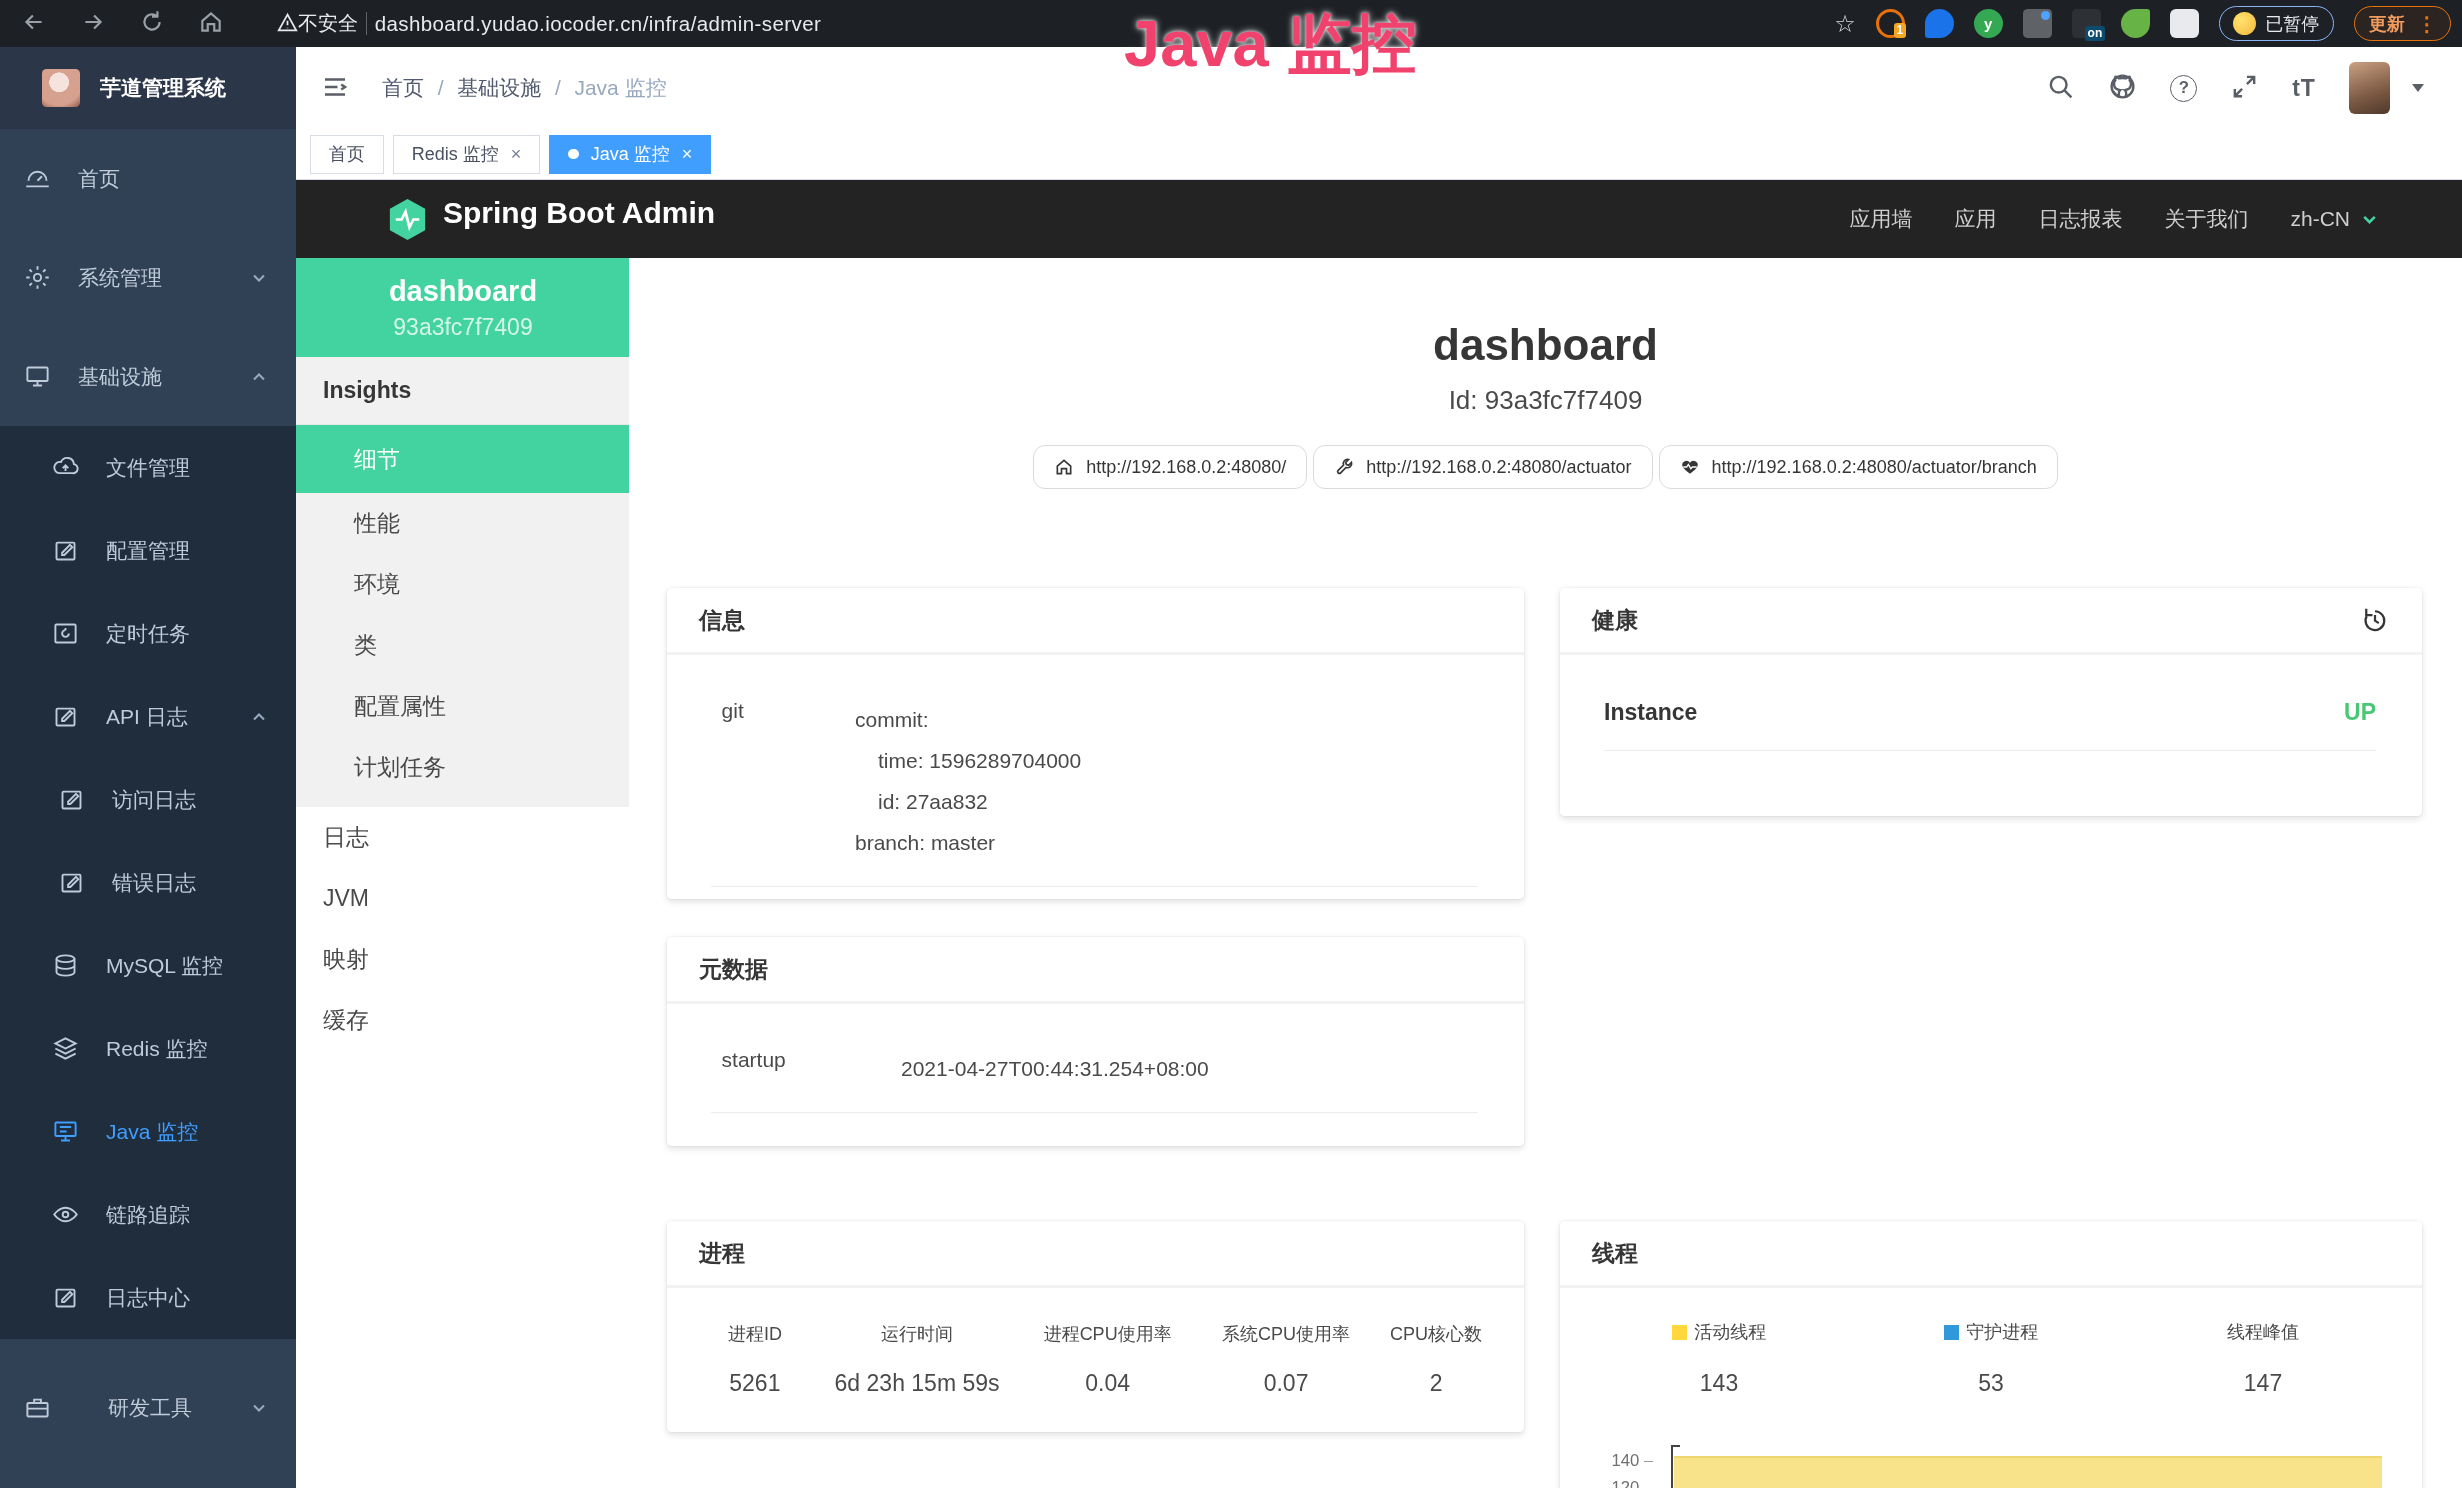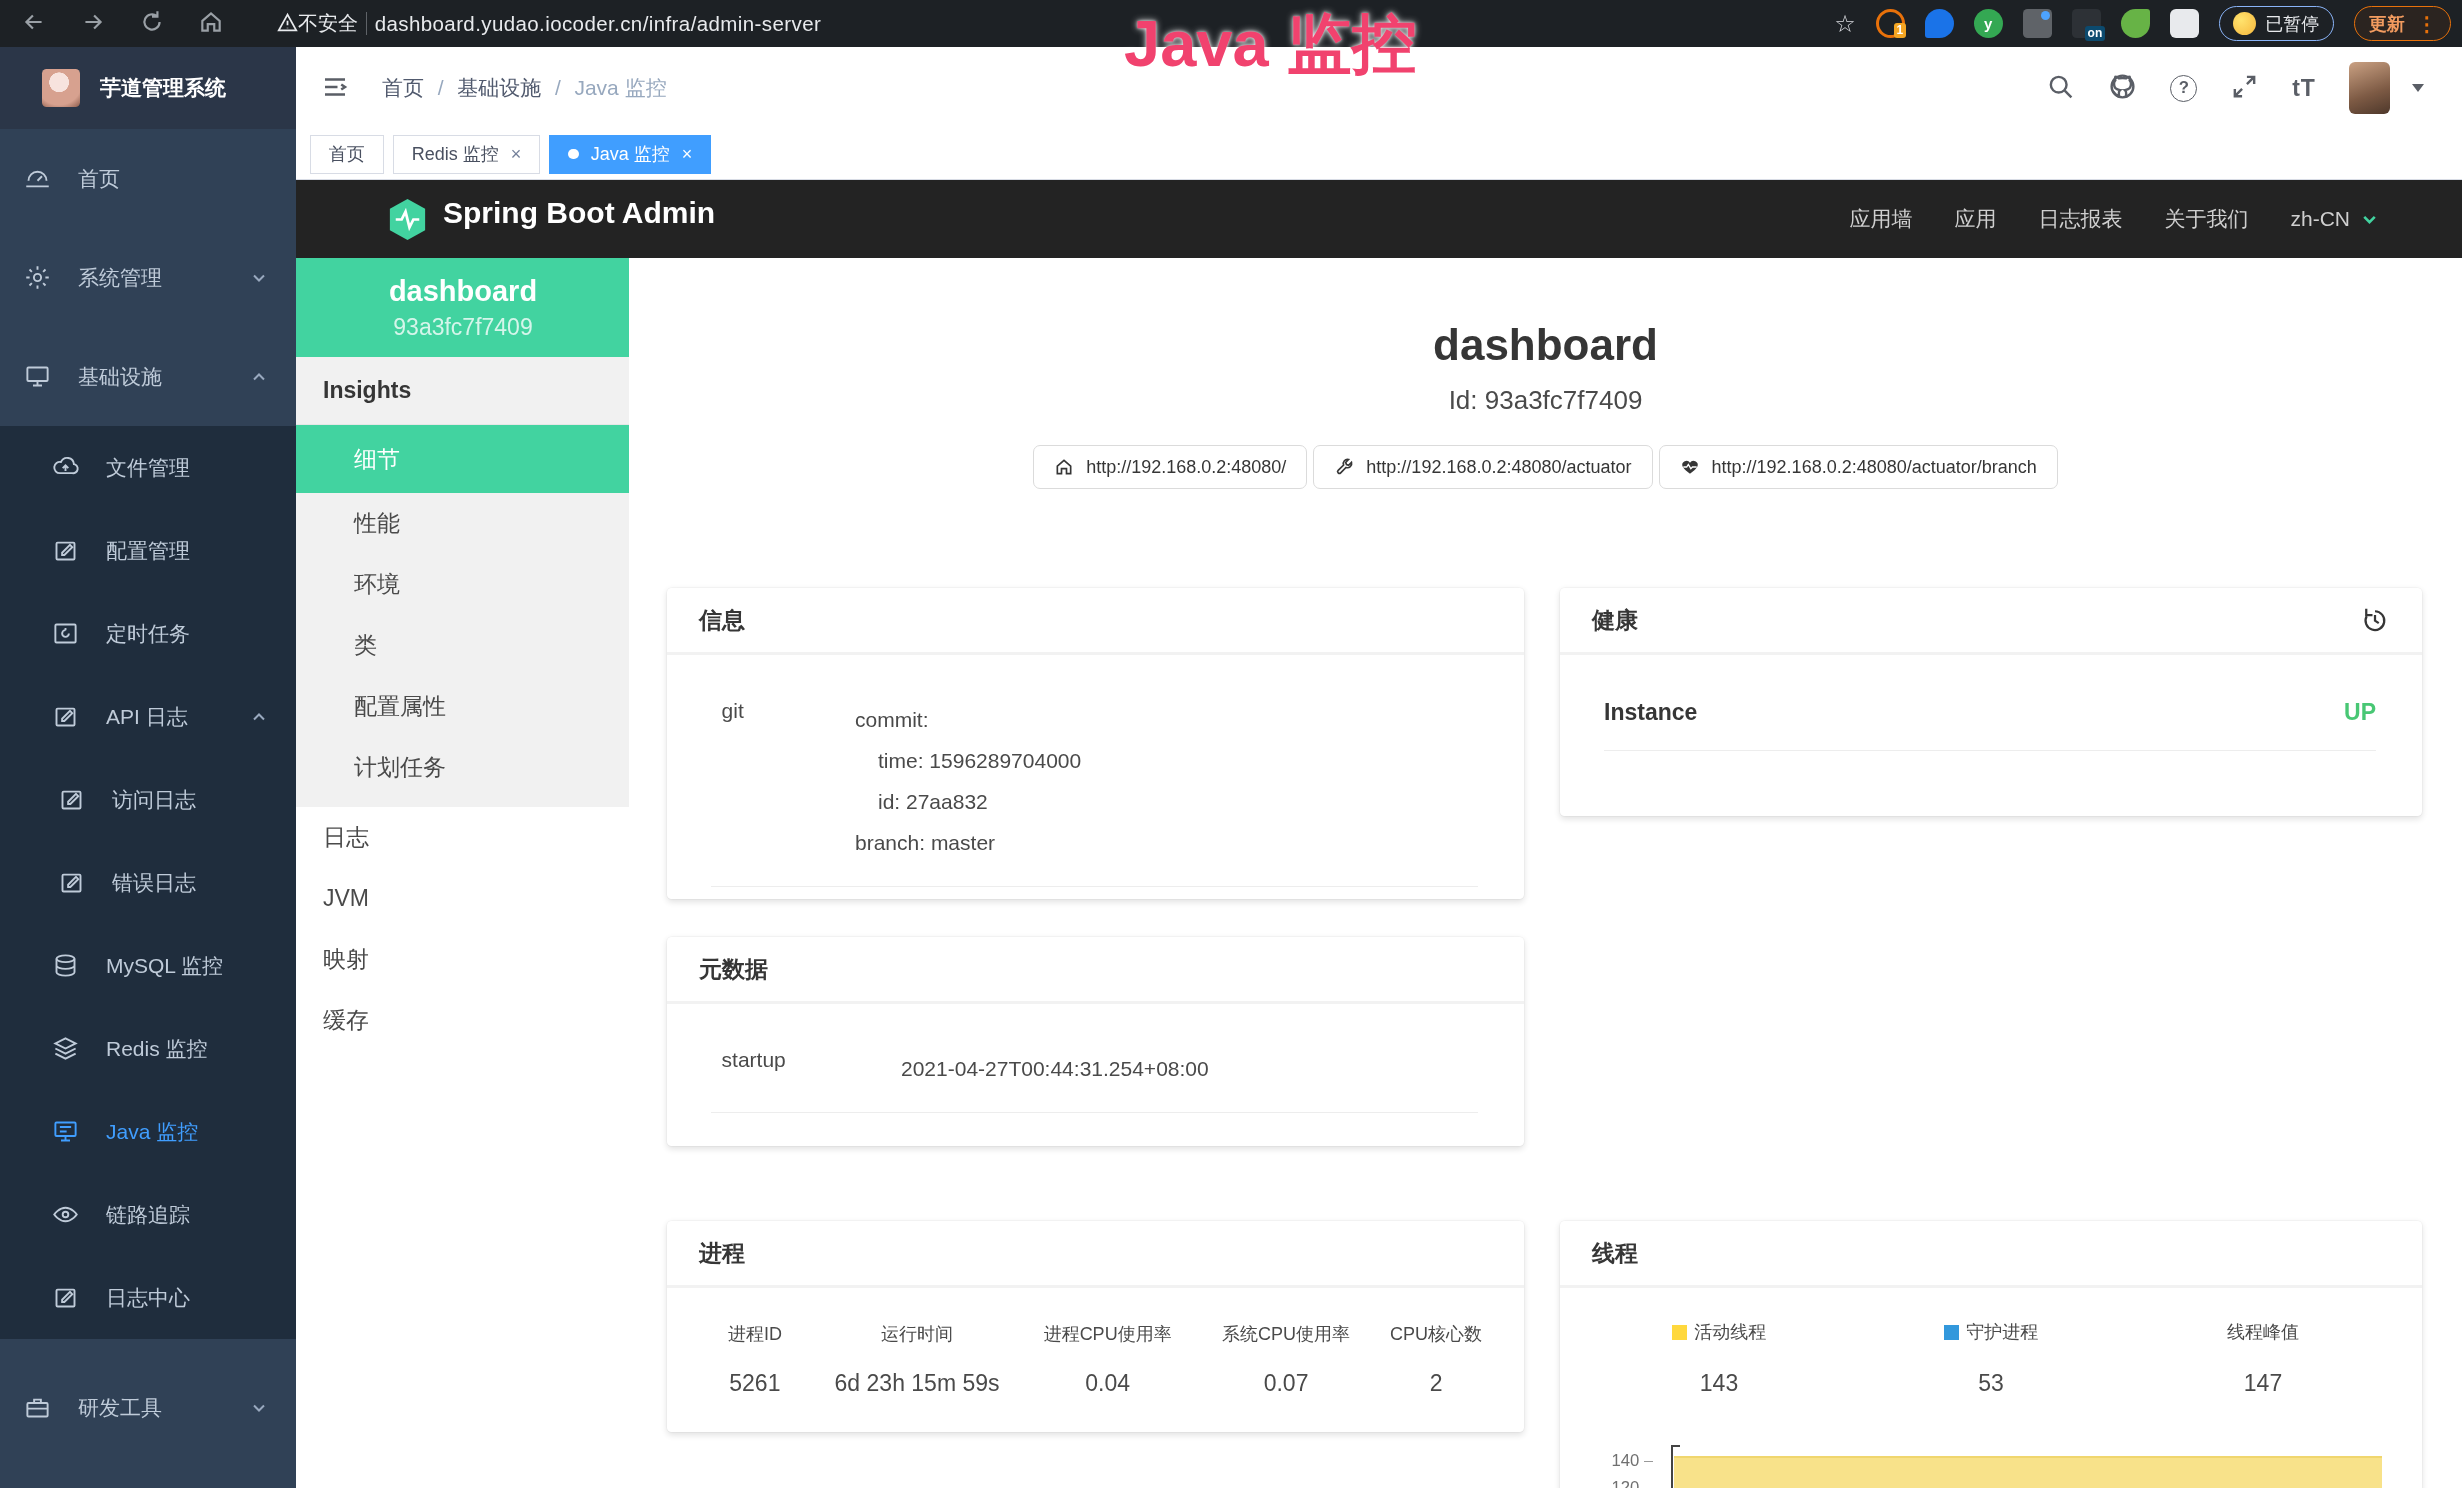--- a/index.html
+++ b/index.html
@@ -43,21 +43,21 @@
   .logo-row{height:82px;display:flex;align-items:center;gap:20px;padding-left:42px;background:#2b3648;color:#fff;font-weight:bold;}
   .logo-img{width:38px;height:38px;border-radius:4.6px;background:radial-gradient(circle at 45% 35%, #f7e3de 0 30%, #d7a18f 31% 70%, #8a5a4a);}
   .menu-item{display:flex;align-items:center;gap:27px;padding:0 27px 0 24px;height:99px;cursor:pointer;}
   .menu-item .label{flex:1;white-space:nowrap;}
   .menu-item svg.mi{width:27px;height:27px;stroke:currentColor;fill:none;stroke-width:1.7;flex:none;}
   .menu-item svg.chev{width:20px;height:20px;stroke:#8h;stroke:#99a9bf;fill:none;stroke-width:2.4;flex:none;}
   .submenu{background:#1f2d3d;}
   .submenu .menu-item{height:83px;padding-left:52px;}
   .submenu .menu-item.subsub{padding-left:58px;}
   .menu-item.active{color:#409eff;}
-  .menu-item.toolbox{margin-top:19px;height:99px;}
+  .menu-item.toolbox{margin-top:19px;height:99px;text-align:center;}
 
   
   .app-header{position:absolute;left:296px;top:47px;width:2167px;height:82px;background:#fff;display:flex;align-items:center;}
   .hamburger{margin-left:24px;}
   .hamburger svg{width:30px;height:30px;stroke:#5a5e66;stroke-width:2;fill:none;}
   .breadcrumb{display:flex;align-items:center;margin-left:32px;font-size:21px;color:#515a6e;gap:13.7px;}
   .breadcrumb .sep{color:#97a8be;}
   .breadcrumb .last{color:#97a8be;}
   .hright{display:flex;align-items:center;margin-left:auto;margin-right:39px;gap:33px;color:#5a5e66;}
   .hright svg{width:29px;height:29px;stroke:#5a5e66;fill:none;stroke-width:2;}
@@ -92,21 +92,21 @@
   .sba-item{height:61px;display:flex;align-items:center;padding-left:58px;font-size:23px;color:#4a4a4a;cursor:pointer;}
   .sba-item.active{height:68px;background:#42d3a0;color:#fff;}
   .sba-root-item{height:61px;display:flex;align-items:center;padding-left:27px;font-size:23px;color:#4a4a4a;cursor:pointer;}
   .sba-root-item:first-of-type{margin-top:10.6px;}
 
   
   .sba-content{position:absolute;left:629px;top:258px;width:1833px;height:1231px;background:#fff;overflow:hidden;}
   .sba-title{position:absolute;left:0;right:0;top:62px;text-align:center;font-size:44px;font-weight:bold;color:#363636;}
   .sba-subtitle{position:absolute;left:0;right:0;top:127px;text-align:center;font-size:26px;color:#4a4a4a;}
   .links-row{position:absolute;left:0;right:0;top:187px;display:flex;justify-content:center;gap:6px;}
-  .link-btn{border:0.8px solid #dbdbdb;border-radius:7px;height:44px;display:inline-flex;align-items:center;gap:12px;padding:16px 20px;font-size:18px;color:#363636;background:#fff;cursor:pointer;}
+  .link-btn{border:0.8px solid #dbdbdb;border-radius:12px;height:44px;display:inline-flex;align-items:center;gap:12px;padding:16px 20px;font-size:18px;color:#363636;background:#fff;cursor:pointer;}
   .link-btn svg{width:20px;height:20px;flex:none;}
 
   .card{position:absolute;background:#fff;border-radius:4.6px;box-shadow:0 2.3px 6px rgba(10,10,10,.12),0 0 0 0.8px rgba(10,10,10,.03);}
   .card-header{height:67px;display:flex;align-items:center;padding:0 32px;font-size:23px;font-weight:bold;color:#363636;border-bottom:3.8px solid #f2f2f2;border-radius:4.6px 4.6px 0 0;}
   .card-header .spacer{flex:1;}
   .card-header svg{width:30px;height:30px;stroke:#363636;fill:none;stroke-width:1.8;cursor:pointer;}
   .card-body{padding:44px 46px 0 44px;}
   .kv-row{display:flex;border-bottom:1.5px solid #ededed;padding-bottom:23px;}
   .kv-key{width:144px;font-size:21px;color:#4a4a4a;padding-left:10.6px;flex:none;}
   .kv-val{flex:1;font-size:21px;color:#4a4a4a;line-height:41px;}

